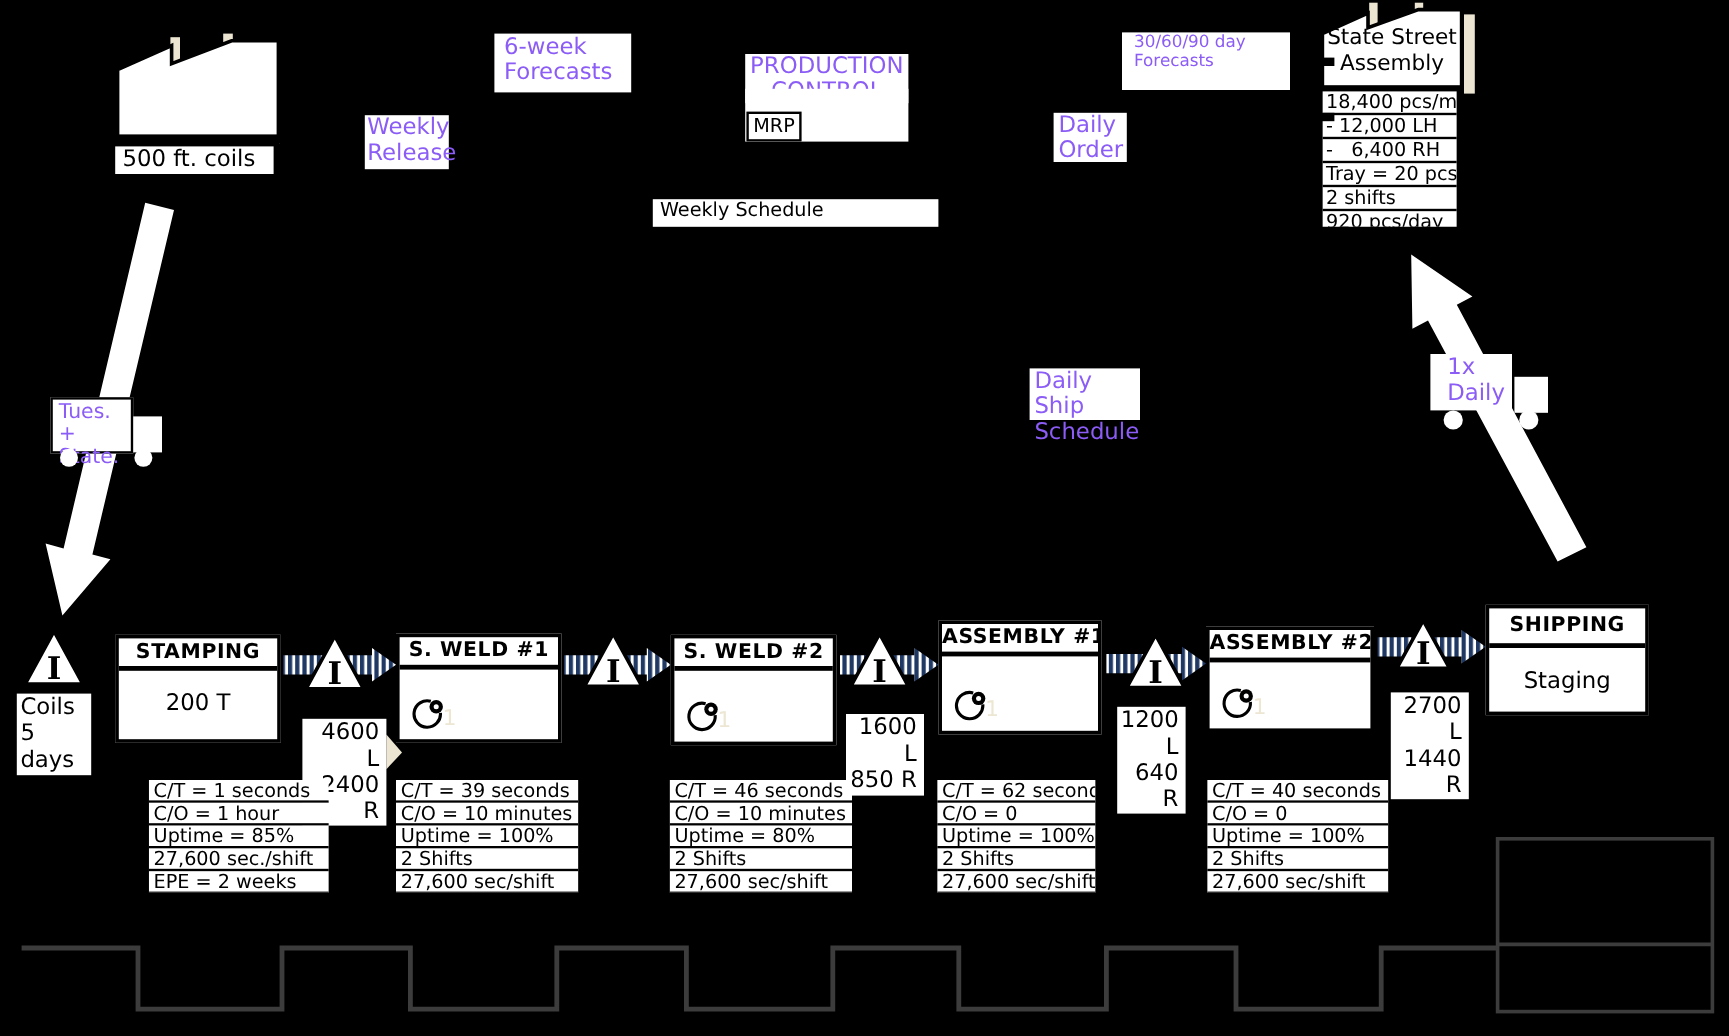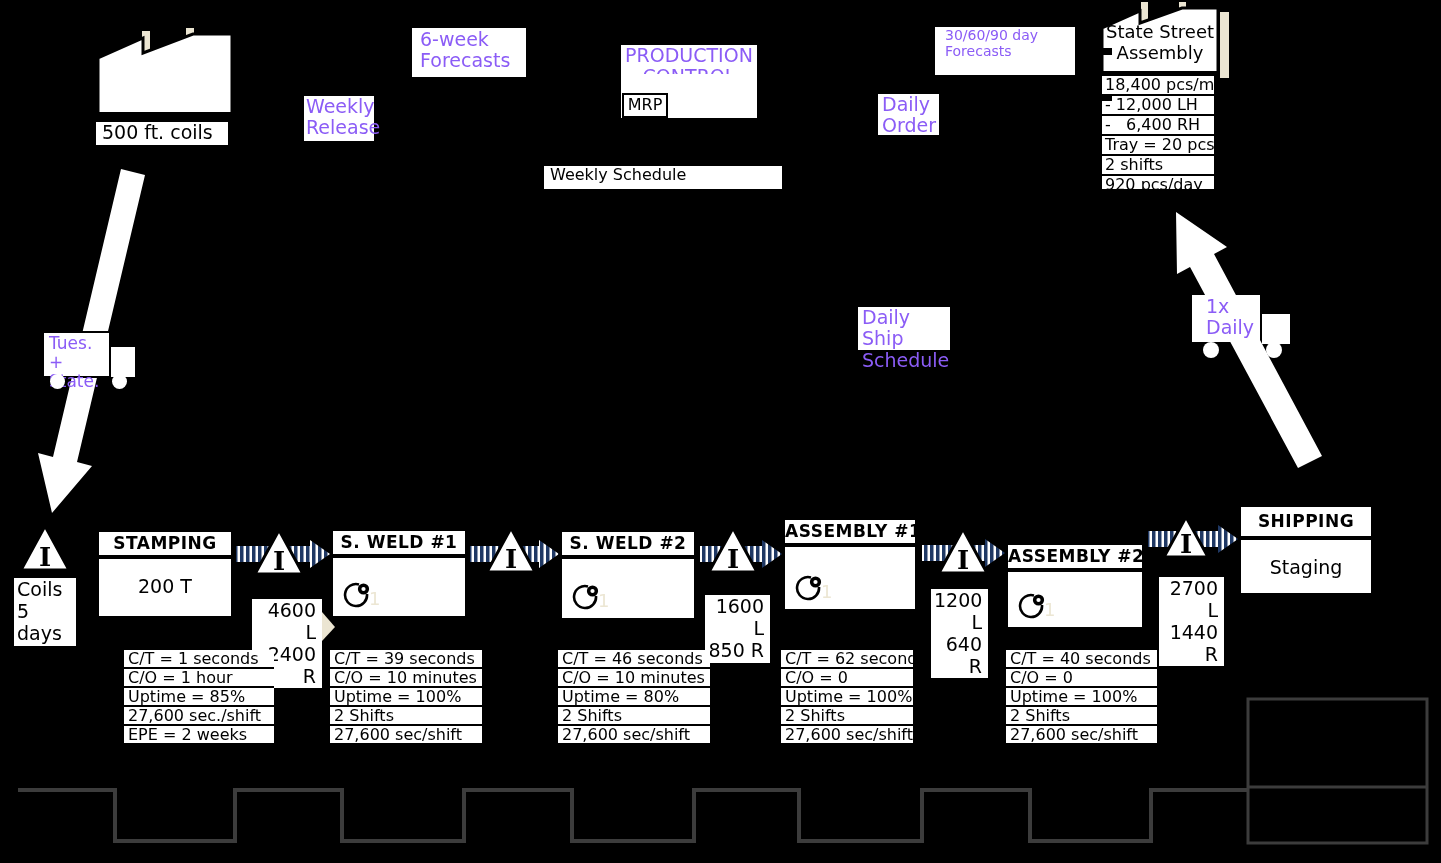--- a/index.html
+++ b/index.html
@@ -192,21 +192,21 @@
   <div class="pbox" style="left:782px;top:517px;width:136px;height:95px;">
     <div class="ptitle">ASSEMBLY #1</div>
     <svg class="opicon" width="32" height="26">
       <path d="M 26,12 A 11,11 0 1 1 18,2.4" fill="none" stroke="#000" stroke-width="2.6"></path>
       <circle cx="22.5" cy="7" r="5.6" fill="#000"></circle>
         <circle cx="22.5" cy="7" r="2.1" fill="#fff"></circle>
     </svg>
     <span class="opnum">1</span>
   </div>
 
-  <div class="pbox" style="left:1005px;top:522px;width:140px;height:88px;margin-top:20px;">
+  <div class="pbox" style="left:1005px;top:522px;width:140px;height:88px;">
     <div class="ptitle">ASSEMBLY #2</div>
     <svg class="opicon" width="32" height="26">
       <path d="M 26,12 A 11,11 0 1 1 18,2.4" fill="none" stroke="#000" stroke-width="2.6"></path>
       <circle cx="22.5" cy="7" r="5.6" fill="#000"></circle>
         <circle cx="22.5" cy="7" r="2.1" fill="#fff"></circle>
     </svg>
     <span class="opnum">1</span>
   </div>
 
   <div class="pbox" style="left:1238px;top:504px;width:136px;height:92px;">

